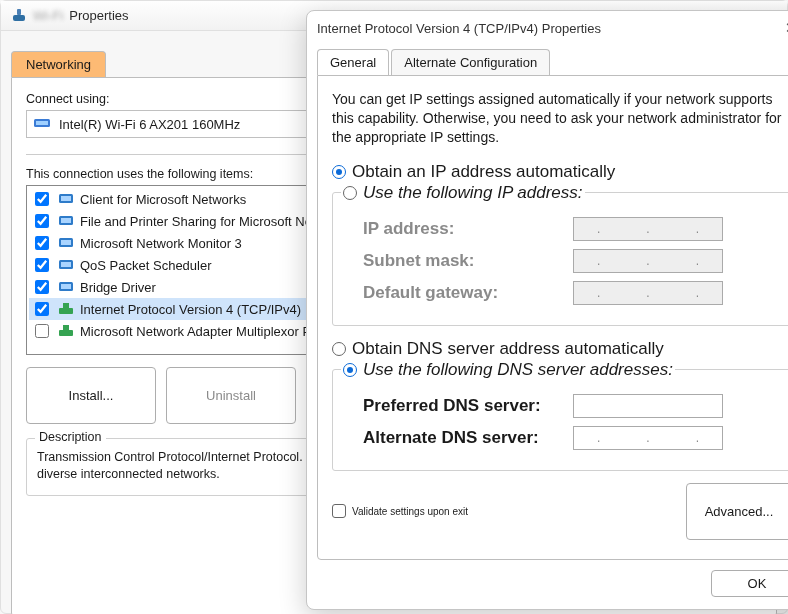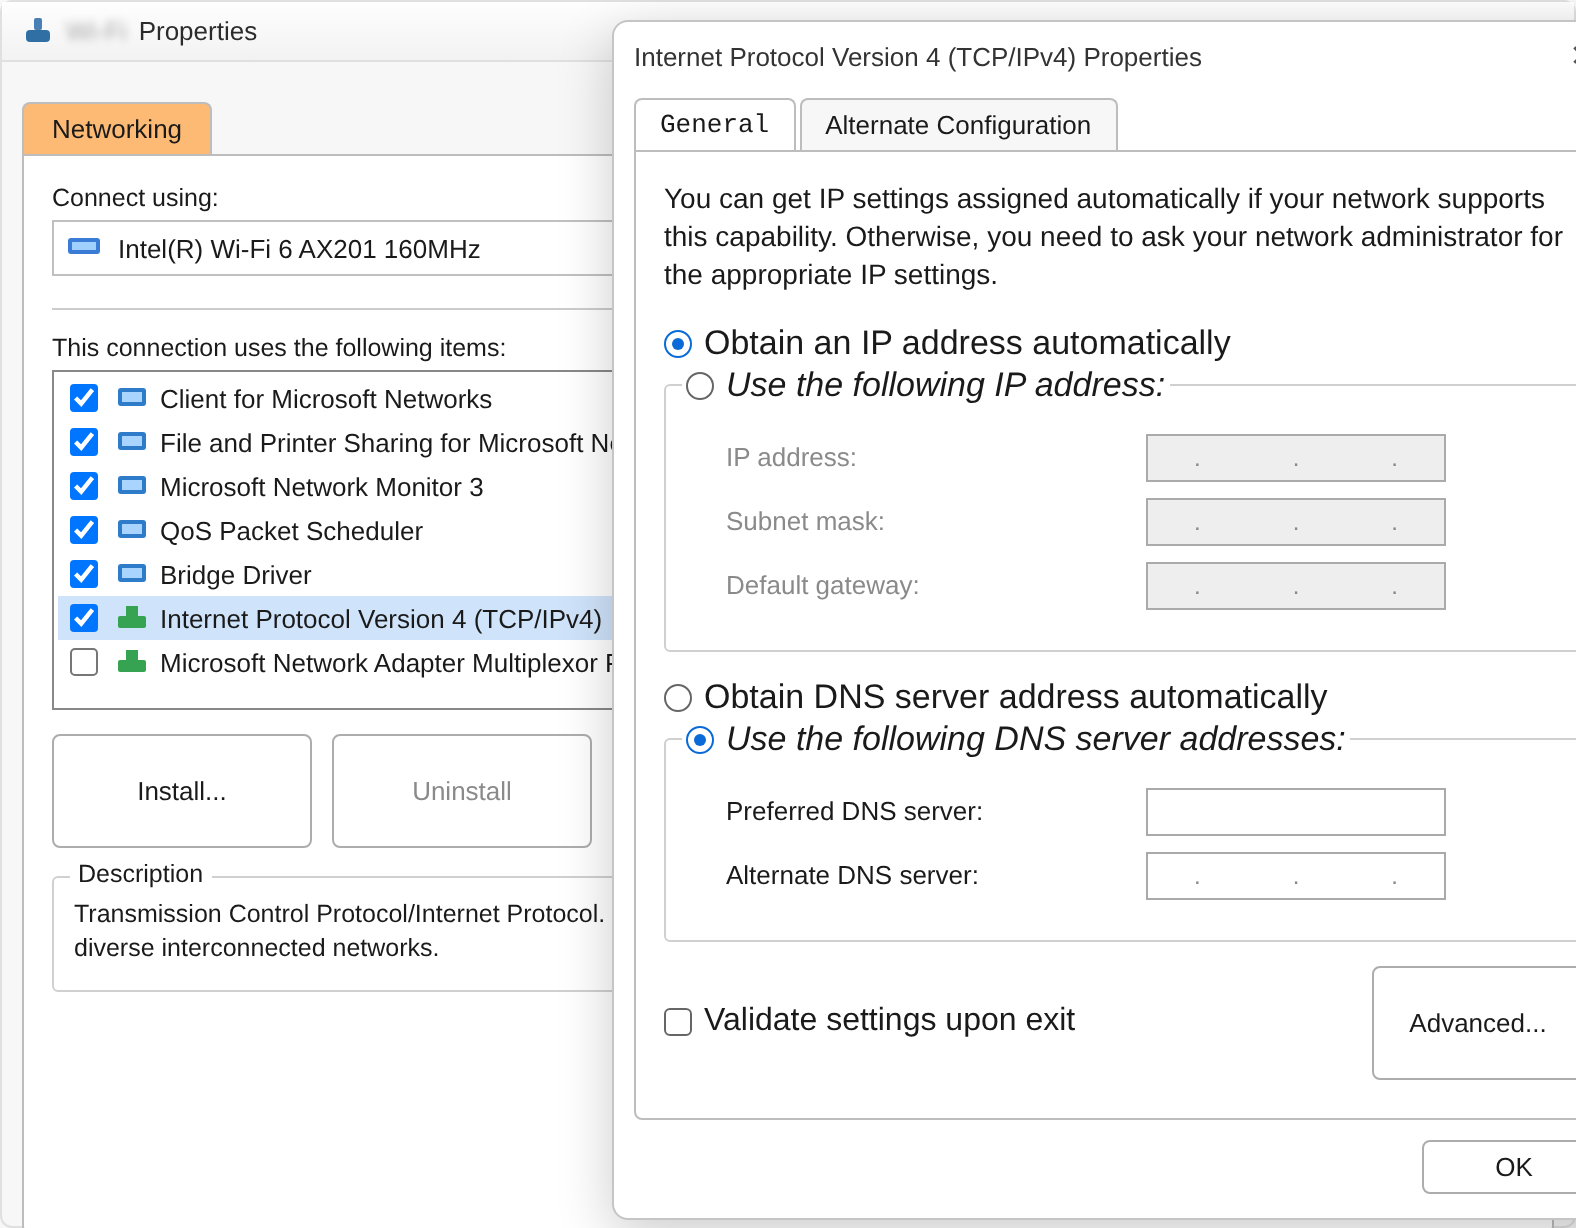--- a/index.html
+++ b/index.html
@@ -179,21 +179,21 @@
   }
   .front-tab {
     border: 1px solid var(--tab-border);
     border-bottom: none;
     border-radius: 4px 4px 0 0;
     padding: 5px 12px;
     font-size: 13px;
     background: var(--bg-window);
     cursor: default;
   }
-  .front-tab.active { background:#fff;font-family:Liberation Mono, monospace; }
+  .front-tab.active { background:#fff; }
 
   .front-body {
     flex: 1;
     margin: 0 10px 0 10px;
     border: 1px solid var(--tab-border);
     border-radius: 0 4px 4px 4px;
     padding: 14px 14px;
     background:#fff;
     overflow: hidden;
   }
@@ -216,21 +216,21 @@
   .radio-dot .inner {
     width:6px; height:6px; border-radius:50%; background: var(--accent-blue);
   }
   .radio-dot.checked { border-color: var(--accent-blue); }
 
   .fields {
     padding: 6px 4px 10px 22px;
     display:flex; flex-direction:column; gap:8px;
   }
   .field-row { display:flex; align-items:center; }
-  .field-row .flabel { width: 210px; font-size:13px; }
+  .field-row .flabel { width: 210px; font-size:17px;font-weight:bold; }
   .field-row .flabel.disabled { color: var(--text-disabled); }
   .ip-input {
     flex: 0 0 150px;
     height: 24px;
     border: 1px solid #aaa;
     background:#fff;
     display:flex;
     align-items:center;
     justify-content: space-around;
     font-size:12px;
@@ -249,21 +249,21 @@
     padding: 8px 8px 10px 8px;
   }
   fieldset.fs legend {
     font-size: 13px;
     padding: 0 2px;
     font-style: italic;
   }
   fieldset.fs legend .radio-row { height:auto; }
 
   .validate-row { display:flex; align-items:center; justify-content:space-between; margin-top: 6px; }
-  .chk { display:flex; align-items:center; gap:6px; font-size:16px; }
+  .chk { display:flex; align-items:center; gap:6px; font-size:10px; }
   .chk .box { width:14px; height:14px; border:1px solid #666; border-radius:3px; background:#fff; }
 
   .dialog-buttons {
     display:flex;
     gap:20px;
     justify-content:flex-end;
     padding: 10px 14px 12px;
   }
   .dlg-btn {
     border:1px solid #adadad;

